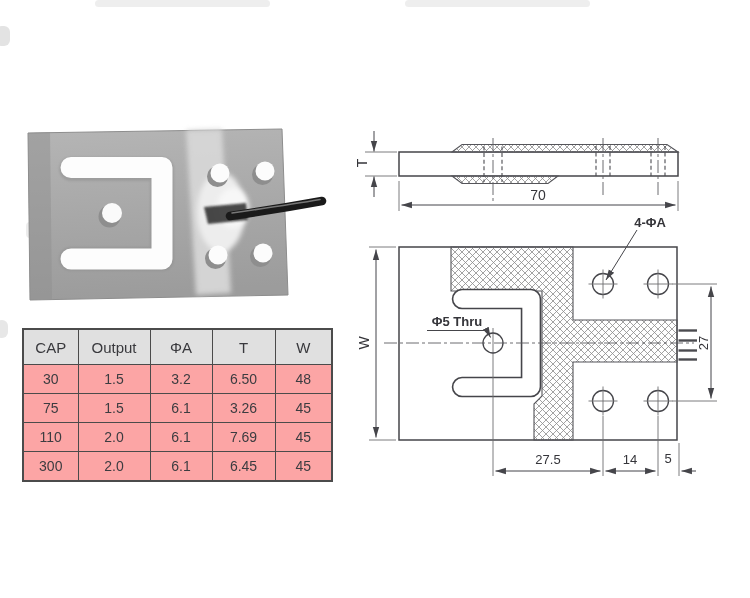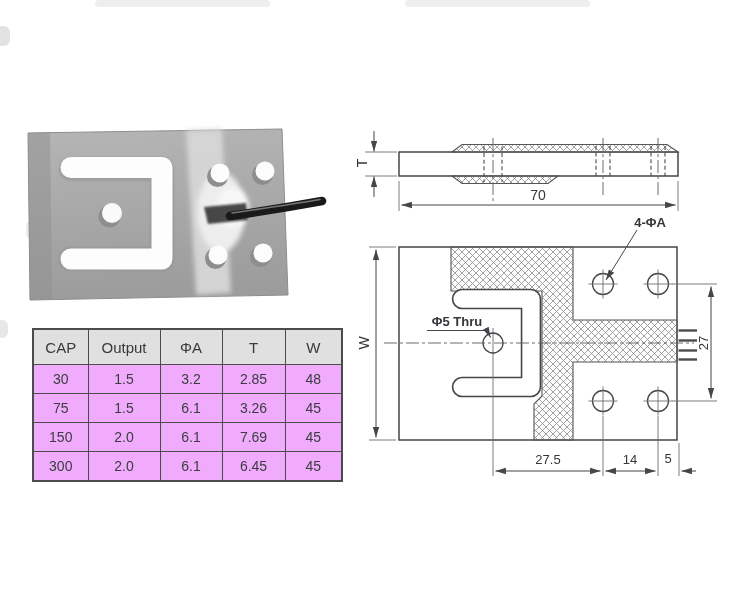--- a/index.html
+++ b/index.html
@@ -11,22 +11,22 @@
   .ln2{stroke:#45454a;stroke-width:1.3;fill:none;}
   .tn{stroke:#6d6d71;stroke-width:0.9;fill:none;}
   .dm{stroke:#45454a;stroke-width:1;fill:none;}
   .cl{stroke:#5c5c60;stroke-width:0.9;fill:none;stroke-dasharray:13 3 3 3;}
   .hd{stroke:#4b4b50;stroke-width:1.1;fill:none;stroke-dasharray:4 2.6;}
   .ht{fill:url(#xh);stroke:#55555a;stroke-width:1.1;}
   text.dim{font:13px "Liberation Sans",sans-serif;fill:#35353a;}
   text.dimb{font:bold 13px "Liberation Sans",sans-serif;fill:#35353a;}
   text.dimL{font:14px "Liberation Sans",sans-serif;fill:#35353a;}
   
-  table.spec{position:absolute;left:32px;top:328px;border-collapse:collapse;table-layout:fixed;
-             background:#f0abfc;border:2px solid #4b4b4b;padding-left:40px;}
+  table.spec{position:absolute;left:22px;top:328px;border-collapse:collapse;table-layout:fixed;
+             background:#fca5a5;border:2px solid #4b4b4b;padding-left:40px;}
   table.spec th{background:#e0e0e0;border:1.6px solid #4b4b4b;height:32px;
                 font:15px "Liberation Sans",sans-serif;font-weight:normal;color:#39393d;text-align:center;}
   table.spec td{border:1.6px solid #4b4b4b;height:26px;font:14px "Liberation Sans",sans-serif;
                 color:#3c3c40;text-align:center;}
   
   .smudge{position:absolute;background:#eeeeee;border-radius:6px;}
 </style>
 </head>
 <body>
 
@@ -232,32 +232,32 @@
         <th>ΦA</th>
         <th>T</th>
         <th>W</th>
       </tr>
     </thead>
     <tbody>
       <tr>
         <td>30</td>
         <td>1.5</td>
         <td>3.2</td>
-        <td>2.85</td>
+        <td>6.50</td>
         <td>48</td>
       </tr>
       <tr>
         <td>75</td>
         <td>1.5</td>
         <td>6.1</td>
         <td>3.26</td>
         <td>45</td>
       </tr>
       <tr>
-        <td>150</td>
+        <td>110</td>
         <td>2.0</td>
         <td>6.1</td>
         <td>7.69</td>
         <td>45</td>
       </tr>
       <tr>
         <td>300</td>
         <td>2.0</td>
         <td>6.1</td>
         <td>6.45</td>

